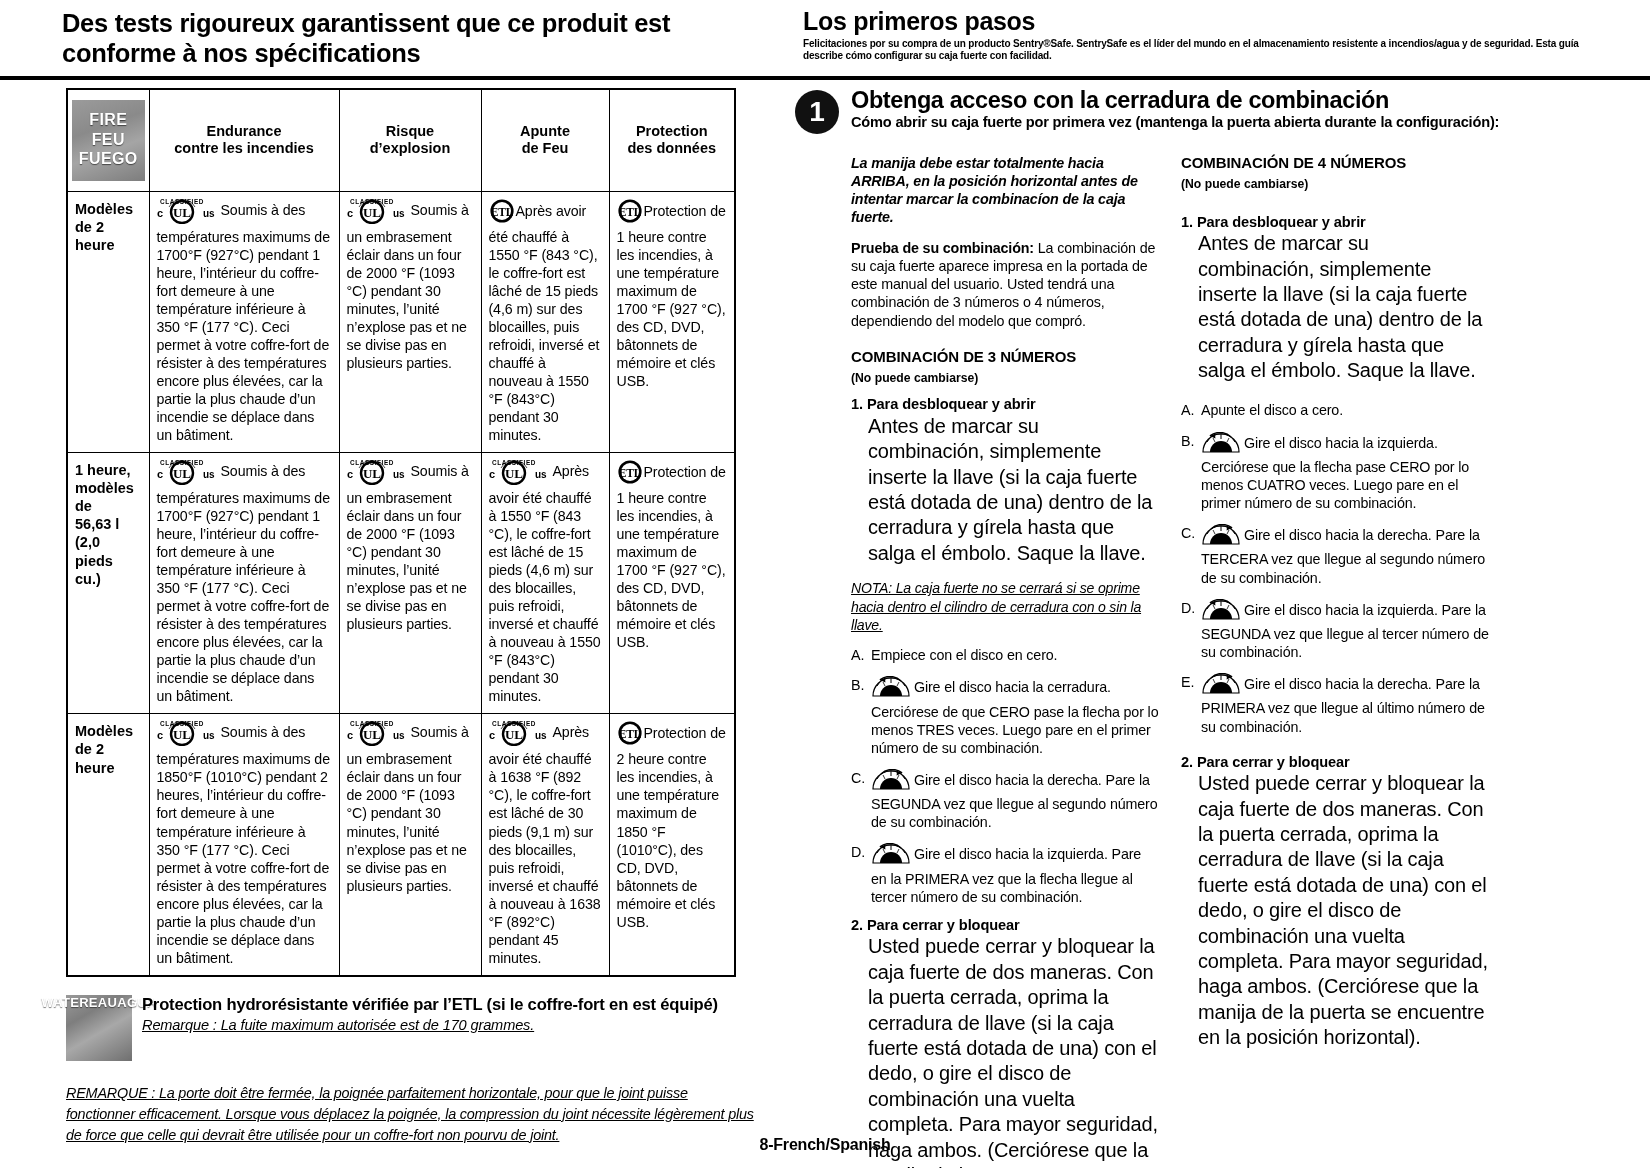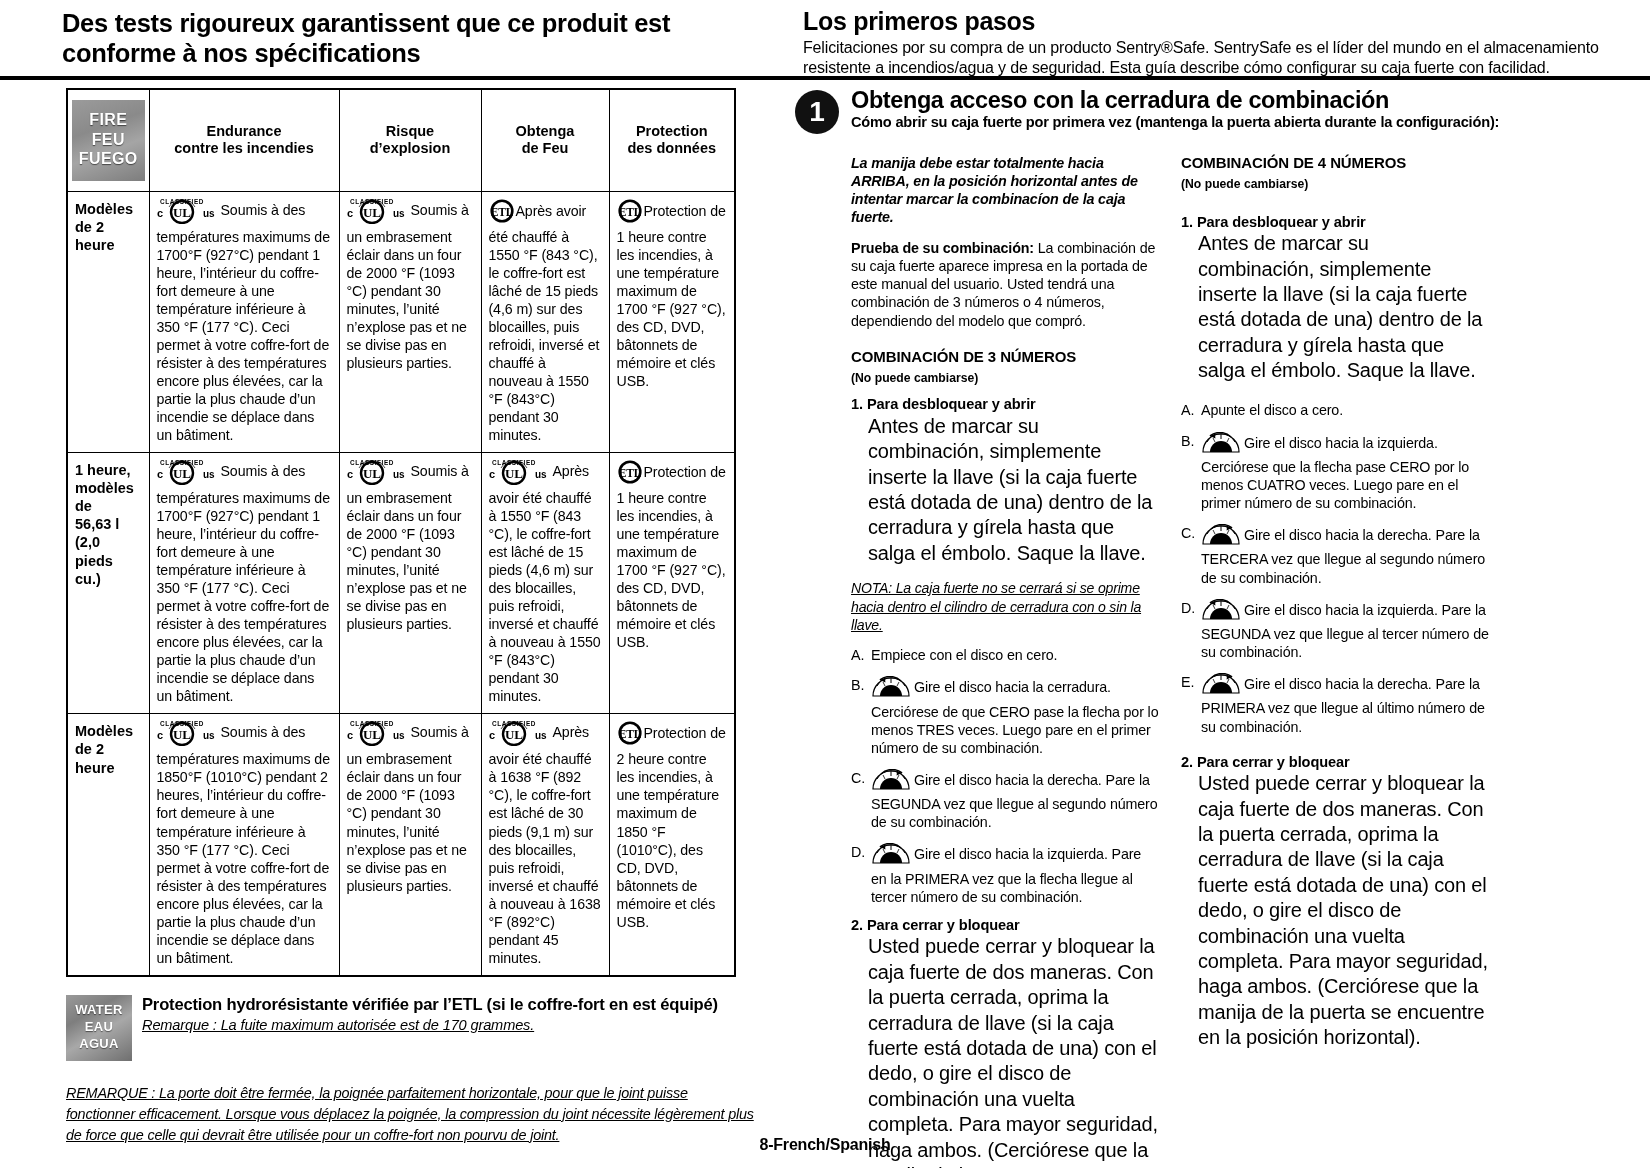--- a/index.html
+++ b/index.html
@@ -47,23 +47,24 @@
     letter-spacing: -0.3px;
   }
   .hdr-title-es {
     font-size: 25px;
     font-weight: bold;
     line-height: 1.1;
     letter-spacing: -0.3px;
     margin-bottom: 2px;
   }
   .hdr-sub-es {
-    font-size: 16px;
+    font-size: 10px;
     line-height: 1.26;
     letter-spacing: -0.15px;
+    font-weight: bold;
   }
   .rule {
     position: absolute;
     top: 76px;
     left: 0px;
     width: 1650px;
     height: 4px;
     background: #000;
   }
 
@@ -164,21 +165,21 @@
     width: 66px;
     height: 66px;
     flex: 0 0 66px;
     background: linear-gradient(150deg,#9a9a9a 0%,#7e7e7e 30%,#a8a8a8 55%,#6f6f6f 100%);
     color: #ffffff;
     font-weight: bold;
     font-size: 13px;
     line-height: 1.3;
     text-align: center;
     display: flex;
-    flex-direction: column;
+    flex-direction: row;
     justify-content: center;
     letter-spacing: 0.3px;
     text-shadow: 0 1px 1px rgba(0,0,0,0.5);
   }
   .water-text {
     padding-left: 10px;
   }
   .water-title {
     font-size: 16.6px;
     font-weight: bold;
@@ -374,21 +375,21 @@
             </th>
             <th>
               <div>Endurance</div>
               <div>contre les incendies</div>
             </th>
             <th>
               <div>Risque</div>
               <div>d’explosion</div>
             </th>
             <th>
-              <div>Obtenga</div>
+              <div>Apunte</div>
               <div>de Feu</div>
             </th>
             <th>
               <div>Protection</div>
               <div>des données</div>
             </th>
           </tr>
         </thead>
         <tbody>
 

